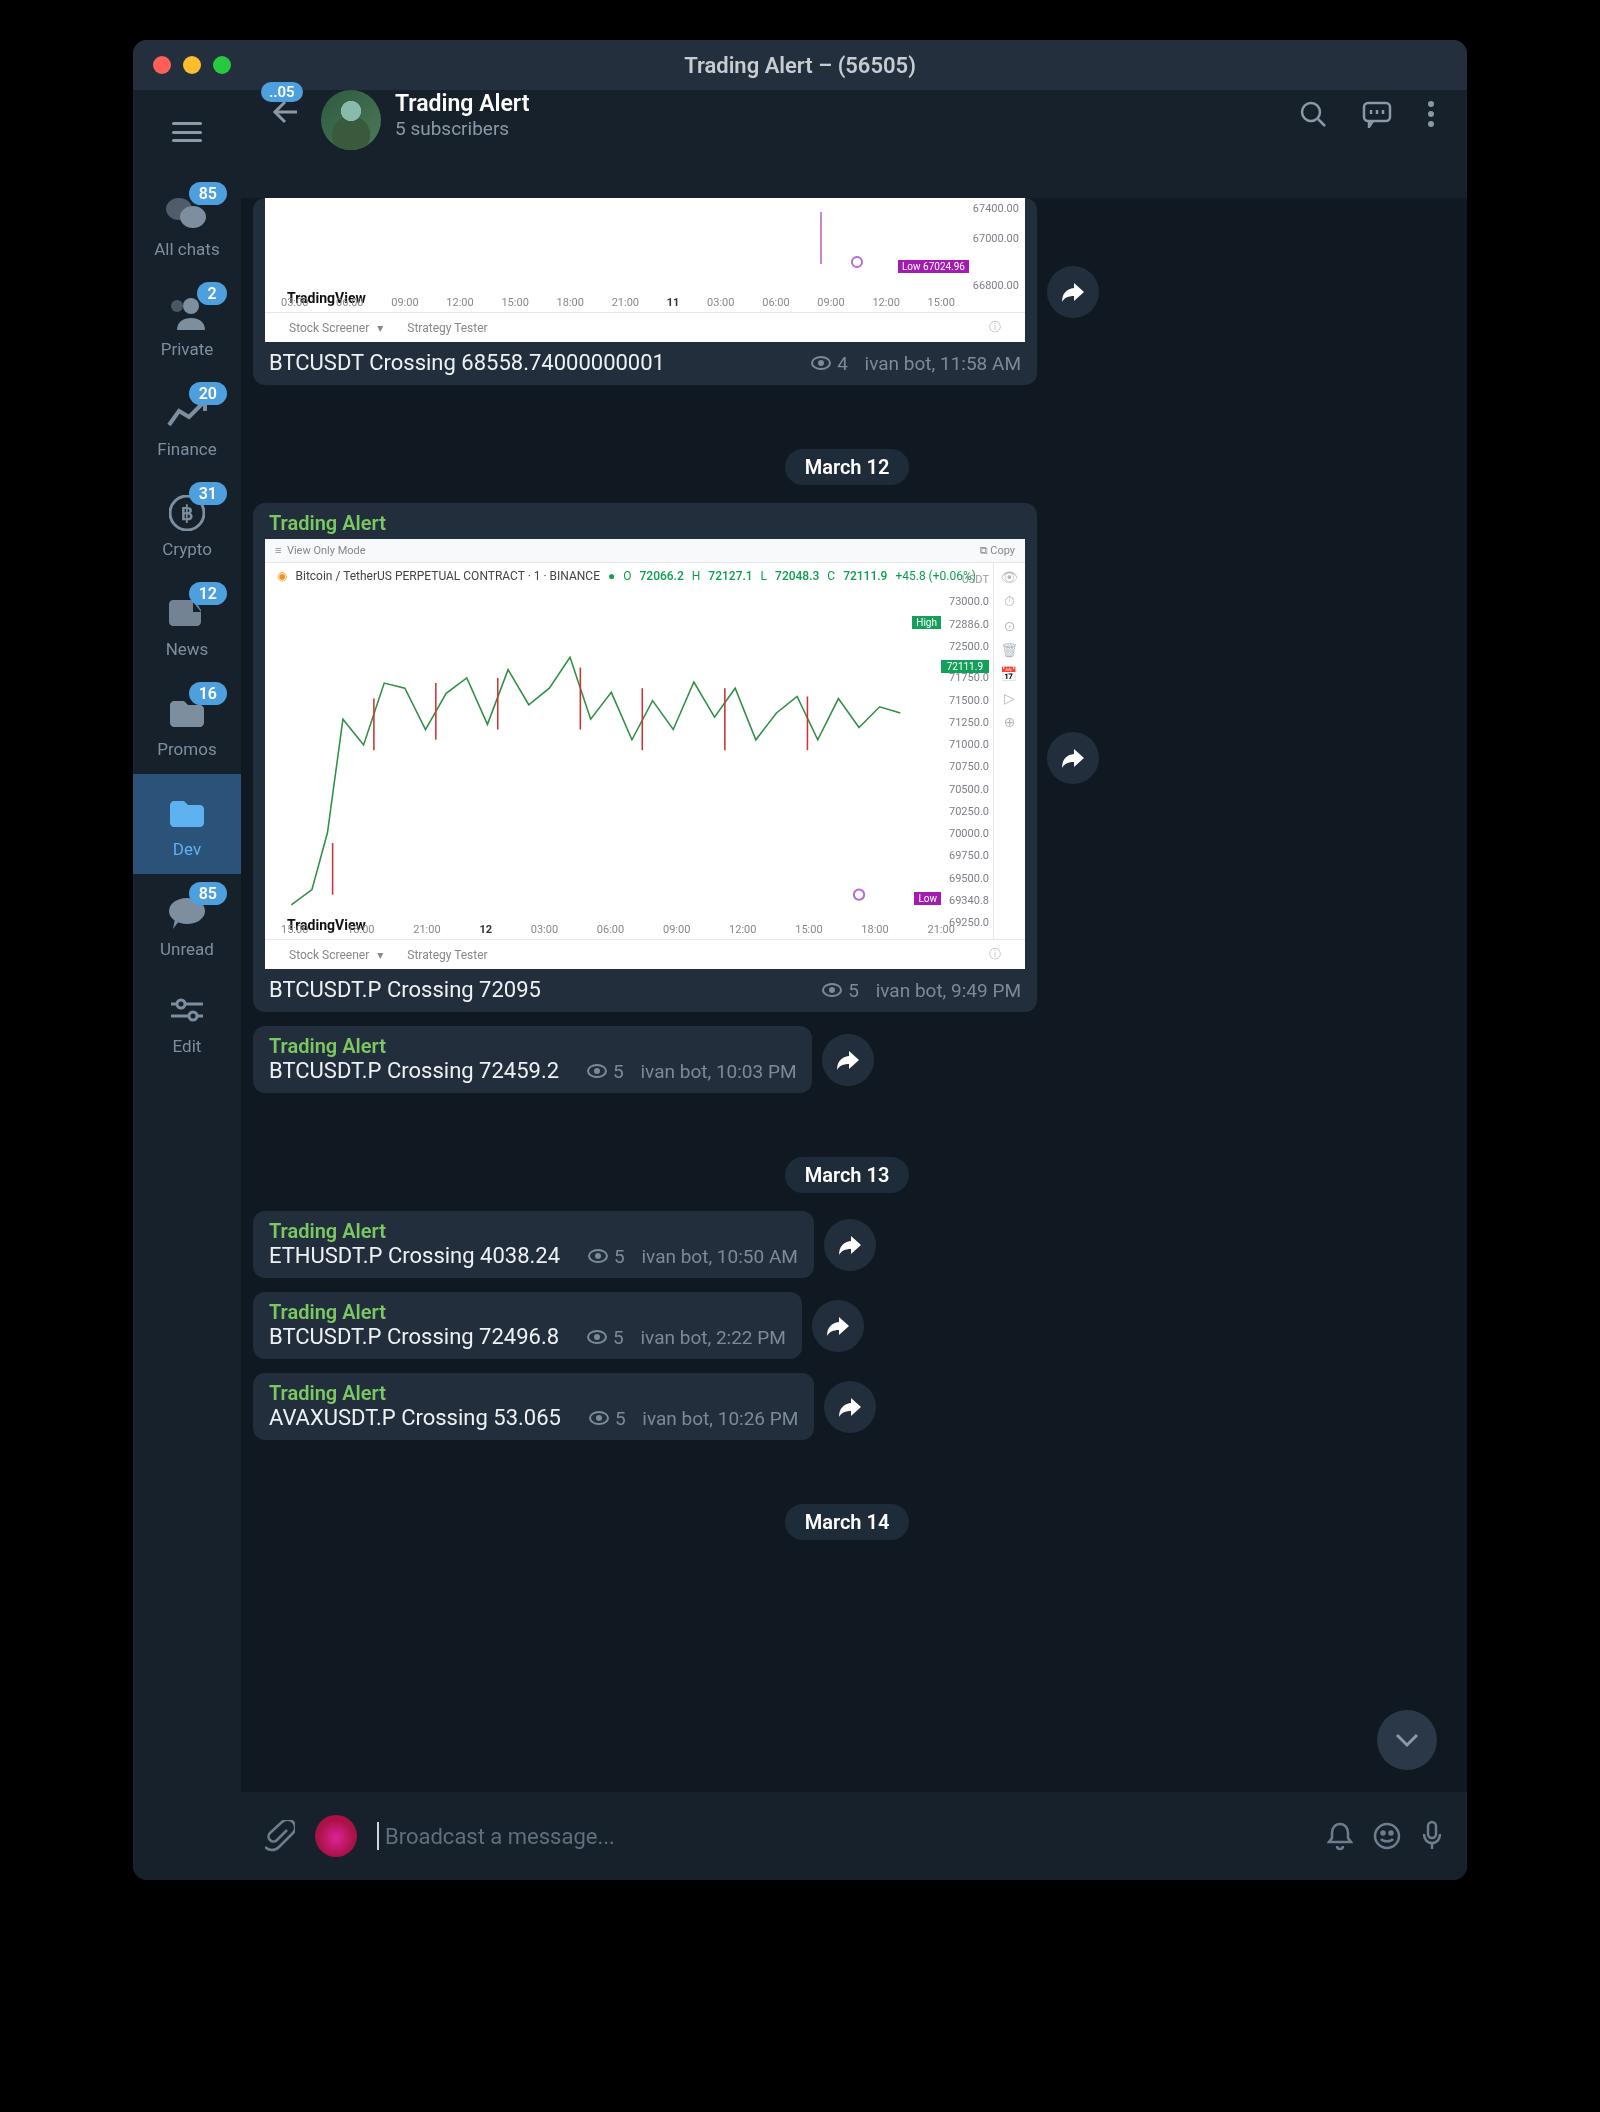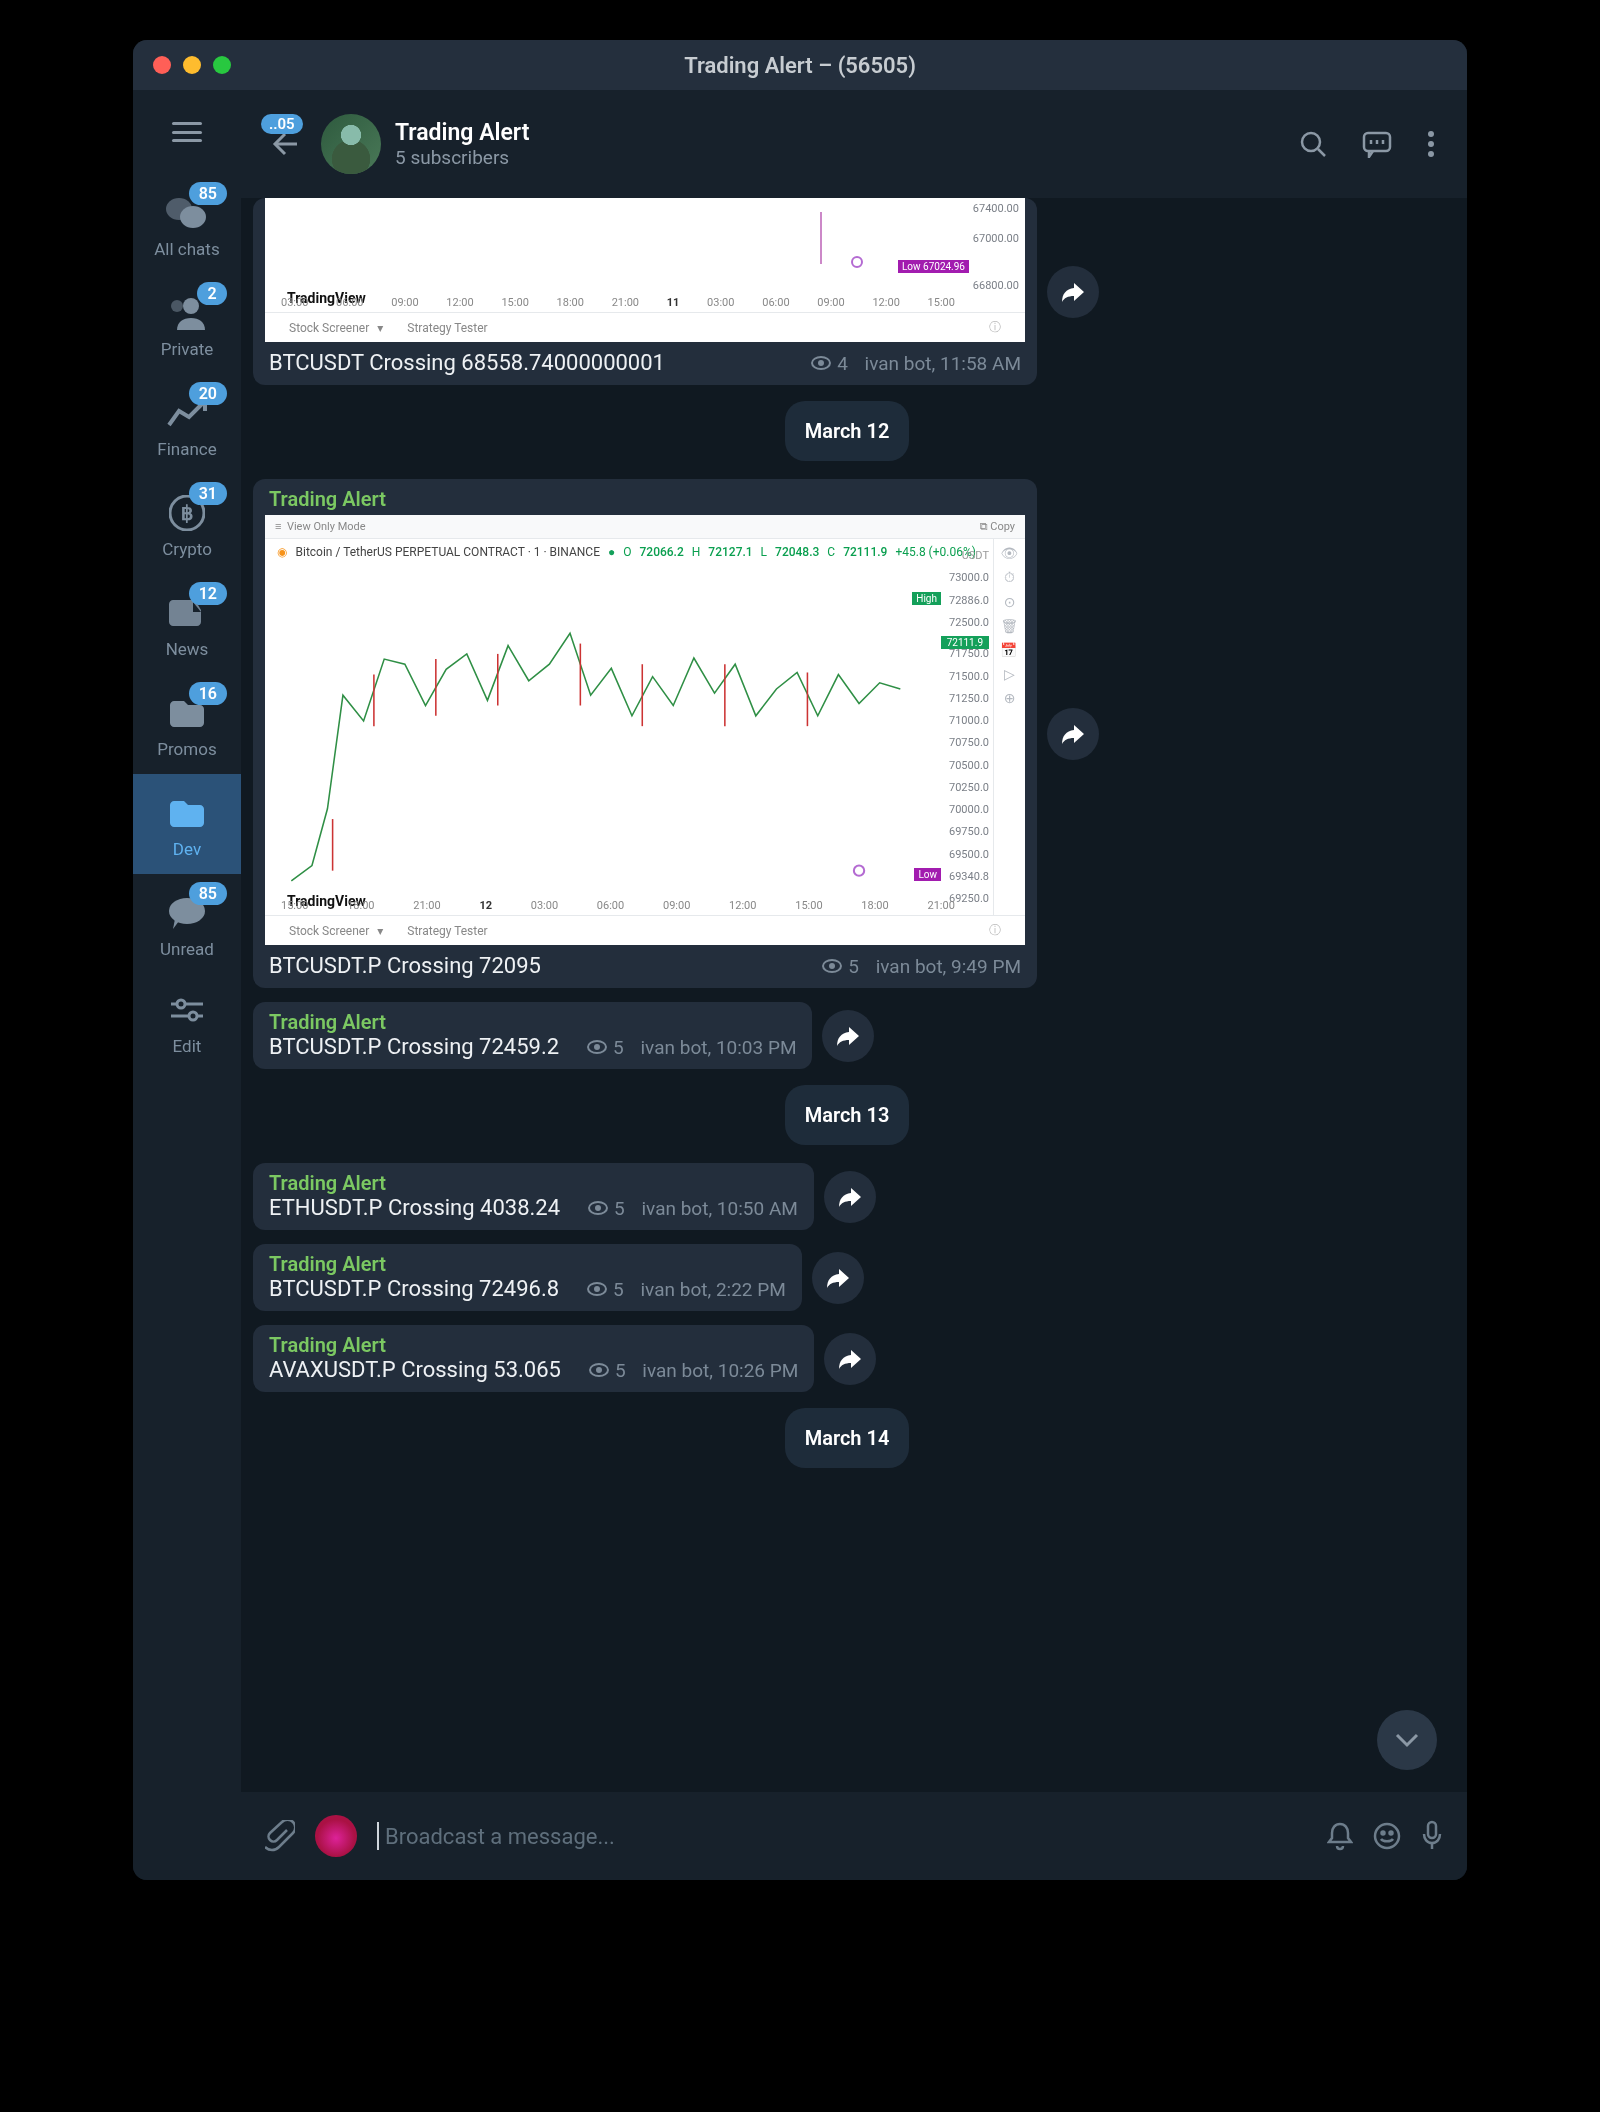--- a/index.html
+++ b/index.html
@@ -34,21 +34,21 @@
   .hamb{width:30px;height:20px;display:flex;flex-direction:column;justify-content:space-between;}
   .hamb span{height:3px;background:#8b98a5;border-radius:2px;}
   .folder{width:100%;height:100px;display:flex;flex-direction:column;align-items:center;justify-content:center;position:relative;cursor:pointer;}
   .folder.active{background:#2b5278;}
   .folder.active .fname{color:var(--accent);}
   .ficon{width:48px;height:48px;color:#7d8e9e;display:flex;align-items:center;justify-content:center;}
   .folder.active .ficon{color:var(--accent);}
   .fname{font-size:17px;color:#7d8e9e;margin-top:2px;}
   .fbadge{position:absolute;top:8px;right:14px;background:var(--badge);color:#fff;font-size:16px;font-weight:600;border-radius:16px;padding:2px 10px;min-width:30px;text-align:center;}
   .content{flex:1;display:flex;flex-direction:column;background:var(--sep);}
-  .header{height:108px;background:var(--panel2);display:flex;align-items:center;padding:0 22px;gap:14px;}
+  .header{height:108px;background:var(--panel2);display:flex;align-items:flex-start;padding:0 22px;gap:14px;}
   .back{position:relative;width:44px;height:44px;display:flex;align-items:center;justify-content:center;cursor:pointer;}
   .back-badge{position:absolute;top:-8px;left:-2px;background:var(--badge);color:#fff;font-size:15px;border-radius:14px;padding:1px 8px;font-weight:600;}
   .avatar{width:60px;height:60px;border-radius:50%;background:linear-gradient(135deg,#2e5a3e,#4a7958);position:relative;overflow:hidden;}
   .avatar::before{content:"";position:absolute;inset:0;background:radial-gradient(circle at 50% 35%,#8ba 0 20%,transparent 21%),radial-gradient(circle at 50% 75%,#3a5a3e 0 35%,transparent 36%);}
   .chname{color:#fff;font-size:23px;font-weight:600;}
   .chsub{color:var(--muted);font-size:19px;}
   .header .sp{flex:1;}
   .hicon{color:var(--muted);padding:10px;cursor:pointer;}
   .pinned{background:var(--panel3);display:flex;align-items:center;padding:10px 22px 12px 18px;border-bottom:1px solid rgba(0,0,0,.25);}
   .pinbar{width:4px;height:48px;background:var(--accent);border-radius:2px;margin-right:14px;}
@@ -60,21 +60,21 @@
   .msg{display:flex;align-items:flex-end;gap:10px;margin-bottom:14px;}
   .bubble{background:var(--panel3);border-radius:12px;overflow:hidden;position:relative;}
   .bubble-pad{padding:8px 16px 10px 16px;}
   .sender{color:var(--accent2);font-size:20px;font-weight:600;}
   .mtext{color:#eef1f4;font-size:22px;}
   .mline{display:flex;align-items:baseline;gap:12px;justify-content:space-between;flex-wrap:wrap;}
   .meta{display:inline-flex;align-items:center;gap:6px;color:#7c8a98;font-size:19px;margin-left:16px;white-space:nowrap;}
   .eye{width:20px;height:14px;}
   .share-btn{width:52px;height:52px;border-radius:26px;background:var(--panel3);display:flex;align-items:center;justify-content:center;cursor:pointer;flex-shrink:0;align-self:center;}
   .date-sep{display:flex;justify-content:center;margin:16px 0 18px 0;}
-  .date-chip{background:#1e2c3a;color:#fff;font-size:20px;font-weight:600;padding:18px 20px;border-radius:20px;}
+  .date-chip{background:#1e2c3a;color:#fff;font-size:20px;font-weight:600;padding:6px 20px;border-radius:20px;margin-top:48px;}
   .imgbox{width:760px;background:#fff;height:144px;position:relative;}
   .imgbox.big{height:430px;}
   .tv-lbl{position:absolute;bottom:36px;left:22px;color:#111;font-size:14px;font-weight:700;}
   .tv-tabs{position:absolute;bottom:0;left:0;right:0;height:30px;background:#fff;border-top:1px solid #e6e9ec;display:flex;align-items:center;padding:0 24px;gap:24px;color:#888;font-size:12px;}
   .tv-top{position:absolute;top:0;left:0;right:0;height:24px;background:#f8f9fa;border-bottom:1px solid #e6e9ec;display:flex;align-items:center;padding:0 10px;font-size:11px;color:#888;justify-content:space-between;}
   .tv-sym{position:absolute;top:30px;left:12px;font-size:12px;color:#444;display:flex;gap:8px;align-items:center;}
   .tv-sym .grn{color:#0a9f4f}.tv-sym b{color:#0a9f4f;font-weight:500;}
   .tv-axis{position:absolute;top:28px;right:6px;bottom:46px;width:60px;display:flex;flex-direction:column;justify-content:space-between;font-size:11px;color:#7a7f87;text-align:right;}
   .tv-xaxis{position:absolute;bottom:30px;left:16px;right:70px;height:16px;display:flex;justify-content:space-between;font-size:11px;color:#888;}
   .tv-tag{position:absolute;right:70px;background:#14a05a;color:#fff;font-size:10px;padding:1px 4px;}

